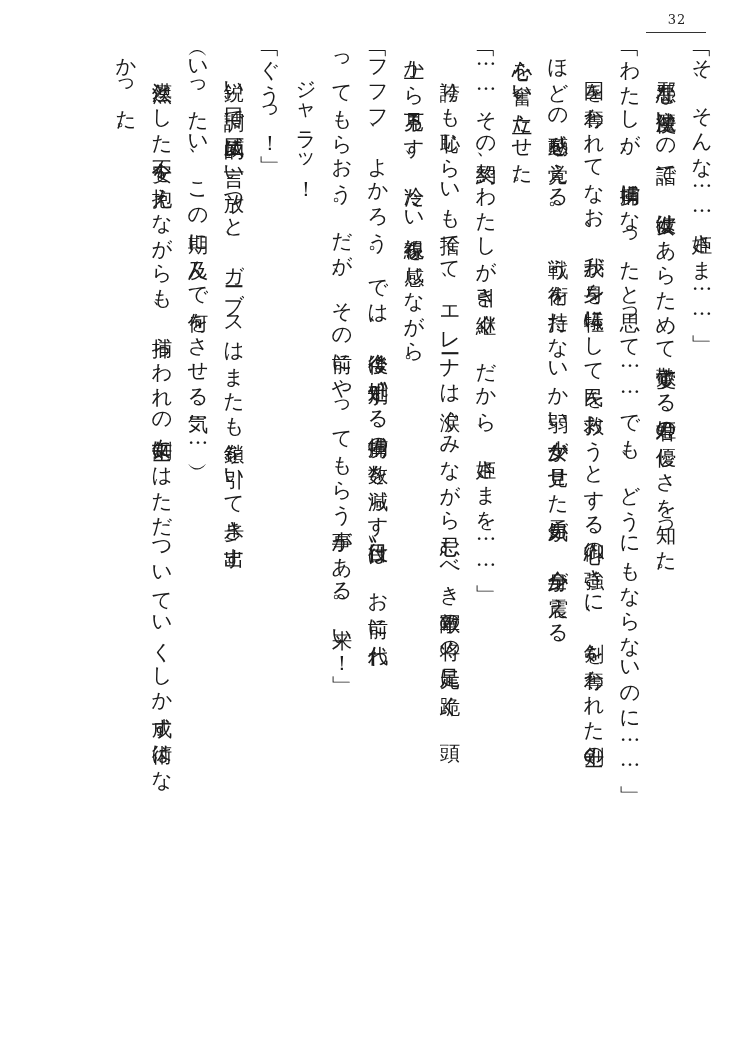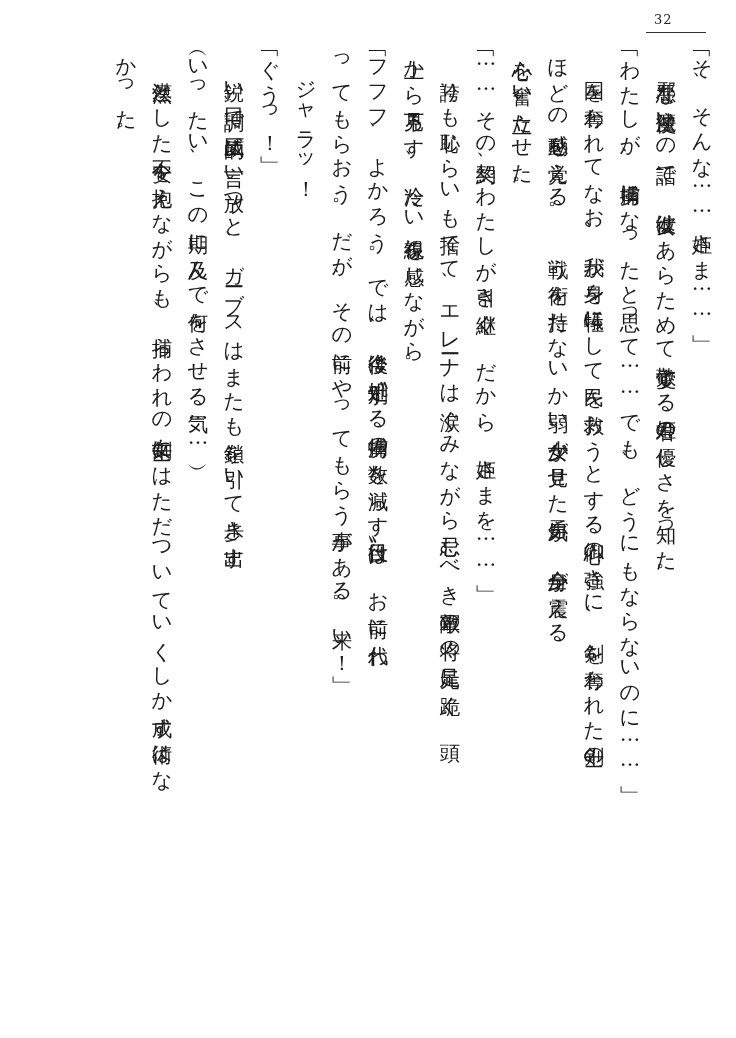--- a/index.html
+++ b/index.html
@@ -24,21 +24,21 @@
     height: 1038px;
     background: #ffffff;
   }
 
   
   .page-number {
     position: absolute;
     top: 12px;
     right: 36px;
     width: 46px;
-    text-align: left;
+    text-align: center;
     font-size: 13px;
     letter-spacing: 1px;
     color: #222;
     font-family: "DejaVu Serif", "Liberation Serif", serif;
   }
   .page-number-rule {
     position: absolute;
     top: 32px;
     right: 30px;
     width: 60px;

